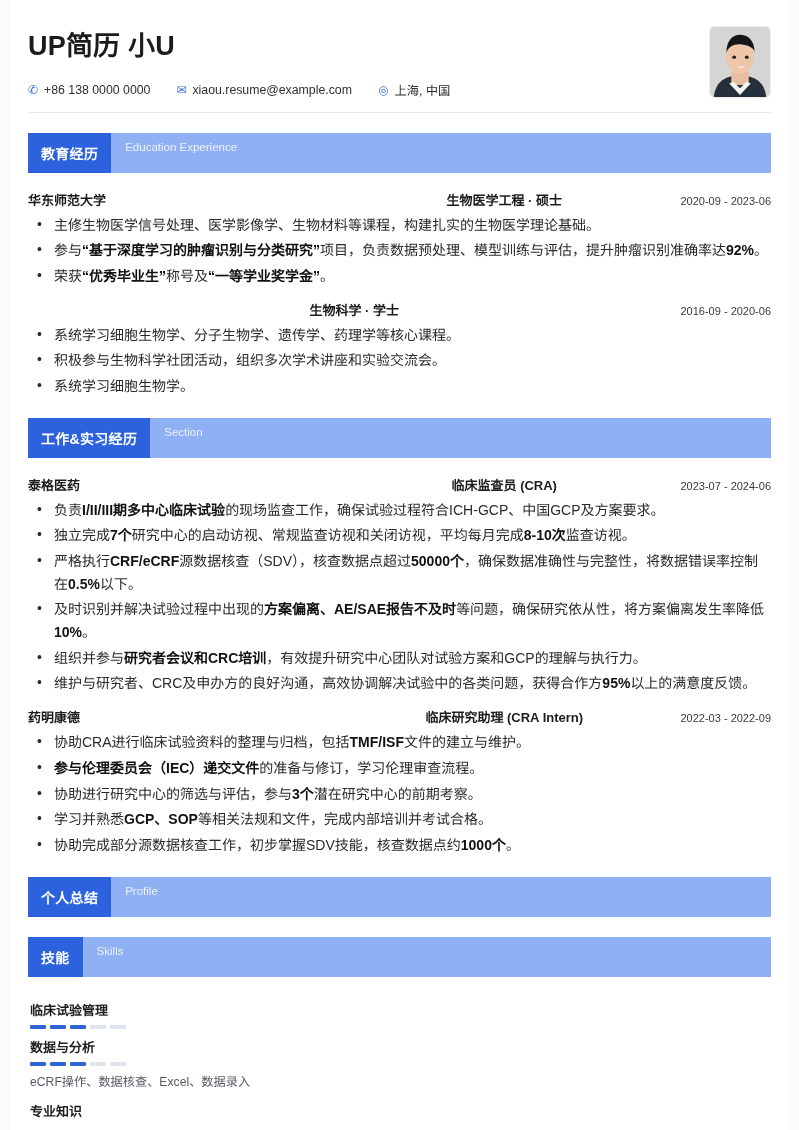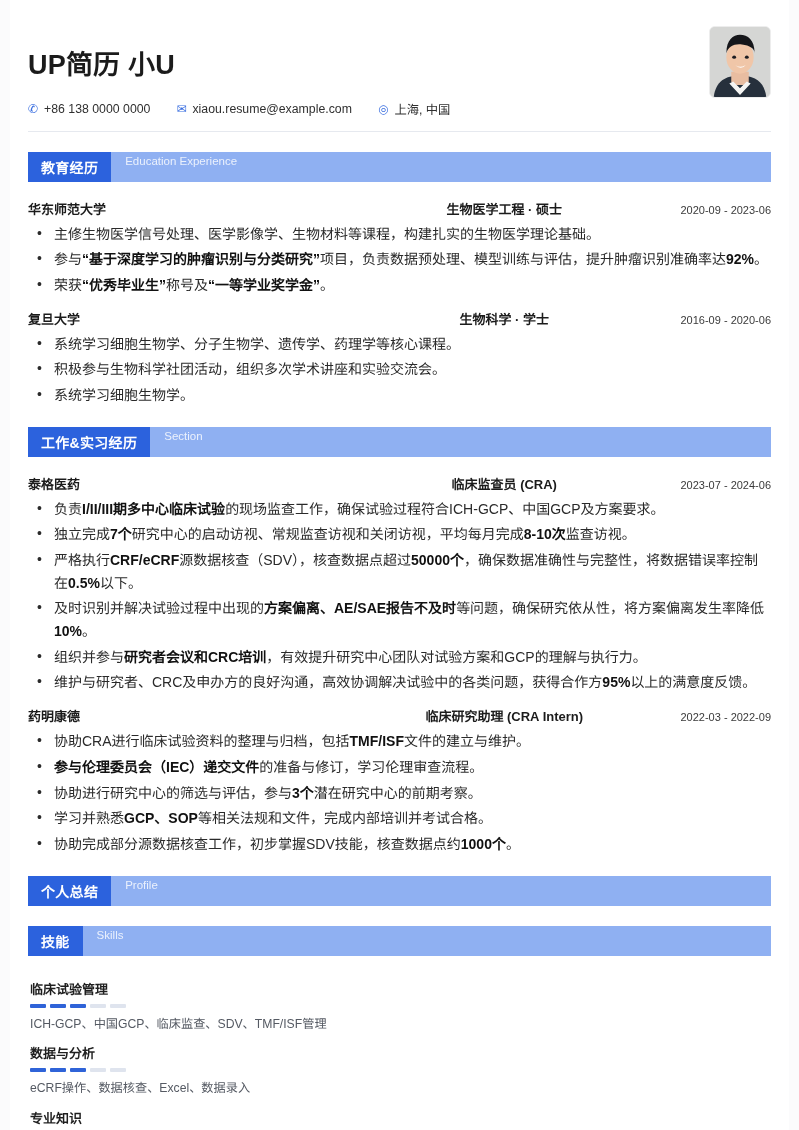--- a/index.html
+++ b/index.html
@@ -28,21 +28,21 @@
     top: 0; bottom: 0;
     width: 10px;
     background: #fbfbfc;
   }
   .edge-left { left: 0; }
   .edge-right { right: 0; }
 
   
   .header {
     position: relative;
-    padding-top: 35px;
+    padding-top: 16px;
   }
   .name {
     font-size: 27px;
     font-weight: 700;
     letter-spacing: 0.2px;
     color: #1b1b1b;
     margin: 0;
     padding-top: 14px;
     line-height: 1.25;
   }
@@ -84,21 +84,21 @@
     background: #d8d8d8;
     border: 1px solid #ededed;
     box-sizing: border-box;
   }
   .avatar svg { display: block; width: 100%; height: 100%; }
 
   
   .sec-head {
     display: flex;
     align-items: stretch;
-    height: 30px;
+    height: 40px;
     margin-top: 20px;
     margin-bottom: 12px;
     background: #8fb0f2;
   }
   .sec-head .tab {
     background: #2c62dd;
     color: #ffffff;
     font-size: 14px;
     font-weight: 700;
     display: flex;
@@ -249,21 +249,20 @@
           <div class="eh-date">2020-09 - 2023-06</div>
         </div>
         <ul class="bullets">
           <li><span>主修生物医学信号处理、医学影像学、生物材料等课程，构建扎实的生物医学理论基础。</span></li>
           <li><span>参与</span><b>“基于深度学习的肿瘤识别与分类研究”</b><span>项目，负责数据预处理、模型训练与评估，提升肿瘤识别准确率达</span><b>92%</b><span>。</span></li>
           <li><span>荣获</span><b>“优秀毕业生”</b><span>称号及</span><b>“一等学业奖学金”</b><span>。</span></li>
         </ul>
       </div>
       <div class="entry">
         <div class="entry-head">
-          <div class="eh-org">复旦大学</div>
           <div class="eh-role">生物科学 · 学士</div>
           <div class="eh-date">2016-09 - 2020-06</div>
         </div>
         <ul class="bullets">
           <li><span>系统学习细胞生物学、分子生物学、遗传学、药理学等核心课程。</span></li>
           <li><span>积极参与生物科学社团活动，组织多次学术讲座和实验交流会。</span></li>
           <li><span>系统学习细胞生物学。</span></li>
         </ul>
       </div>
     </div>
@@ -316,21 +315,20 @@
   <div class="skill-block" id="skill-groups">
       <div>
         <div class="skill-name">临床试验管理</div>
         <div class="skill-meter">
           <i class="on"></i>
           <i class="on"></i>
           <i class="on"></i>
           <i></i>
           <i></i>
         </div>
-        <div class="skill-items">ICH-GCP、中国GCP、临床监查、SDV、TMF/ISF管理</div>
       </div>
       <div>
         <div class="skill-name">数据与分析</div>
         <div class="skill-meter">
           <i class="on"></i>
           <i class="on"></i>
           <i class="on"></i>
           <i></i>
           <i></i>
         </div>

